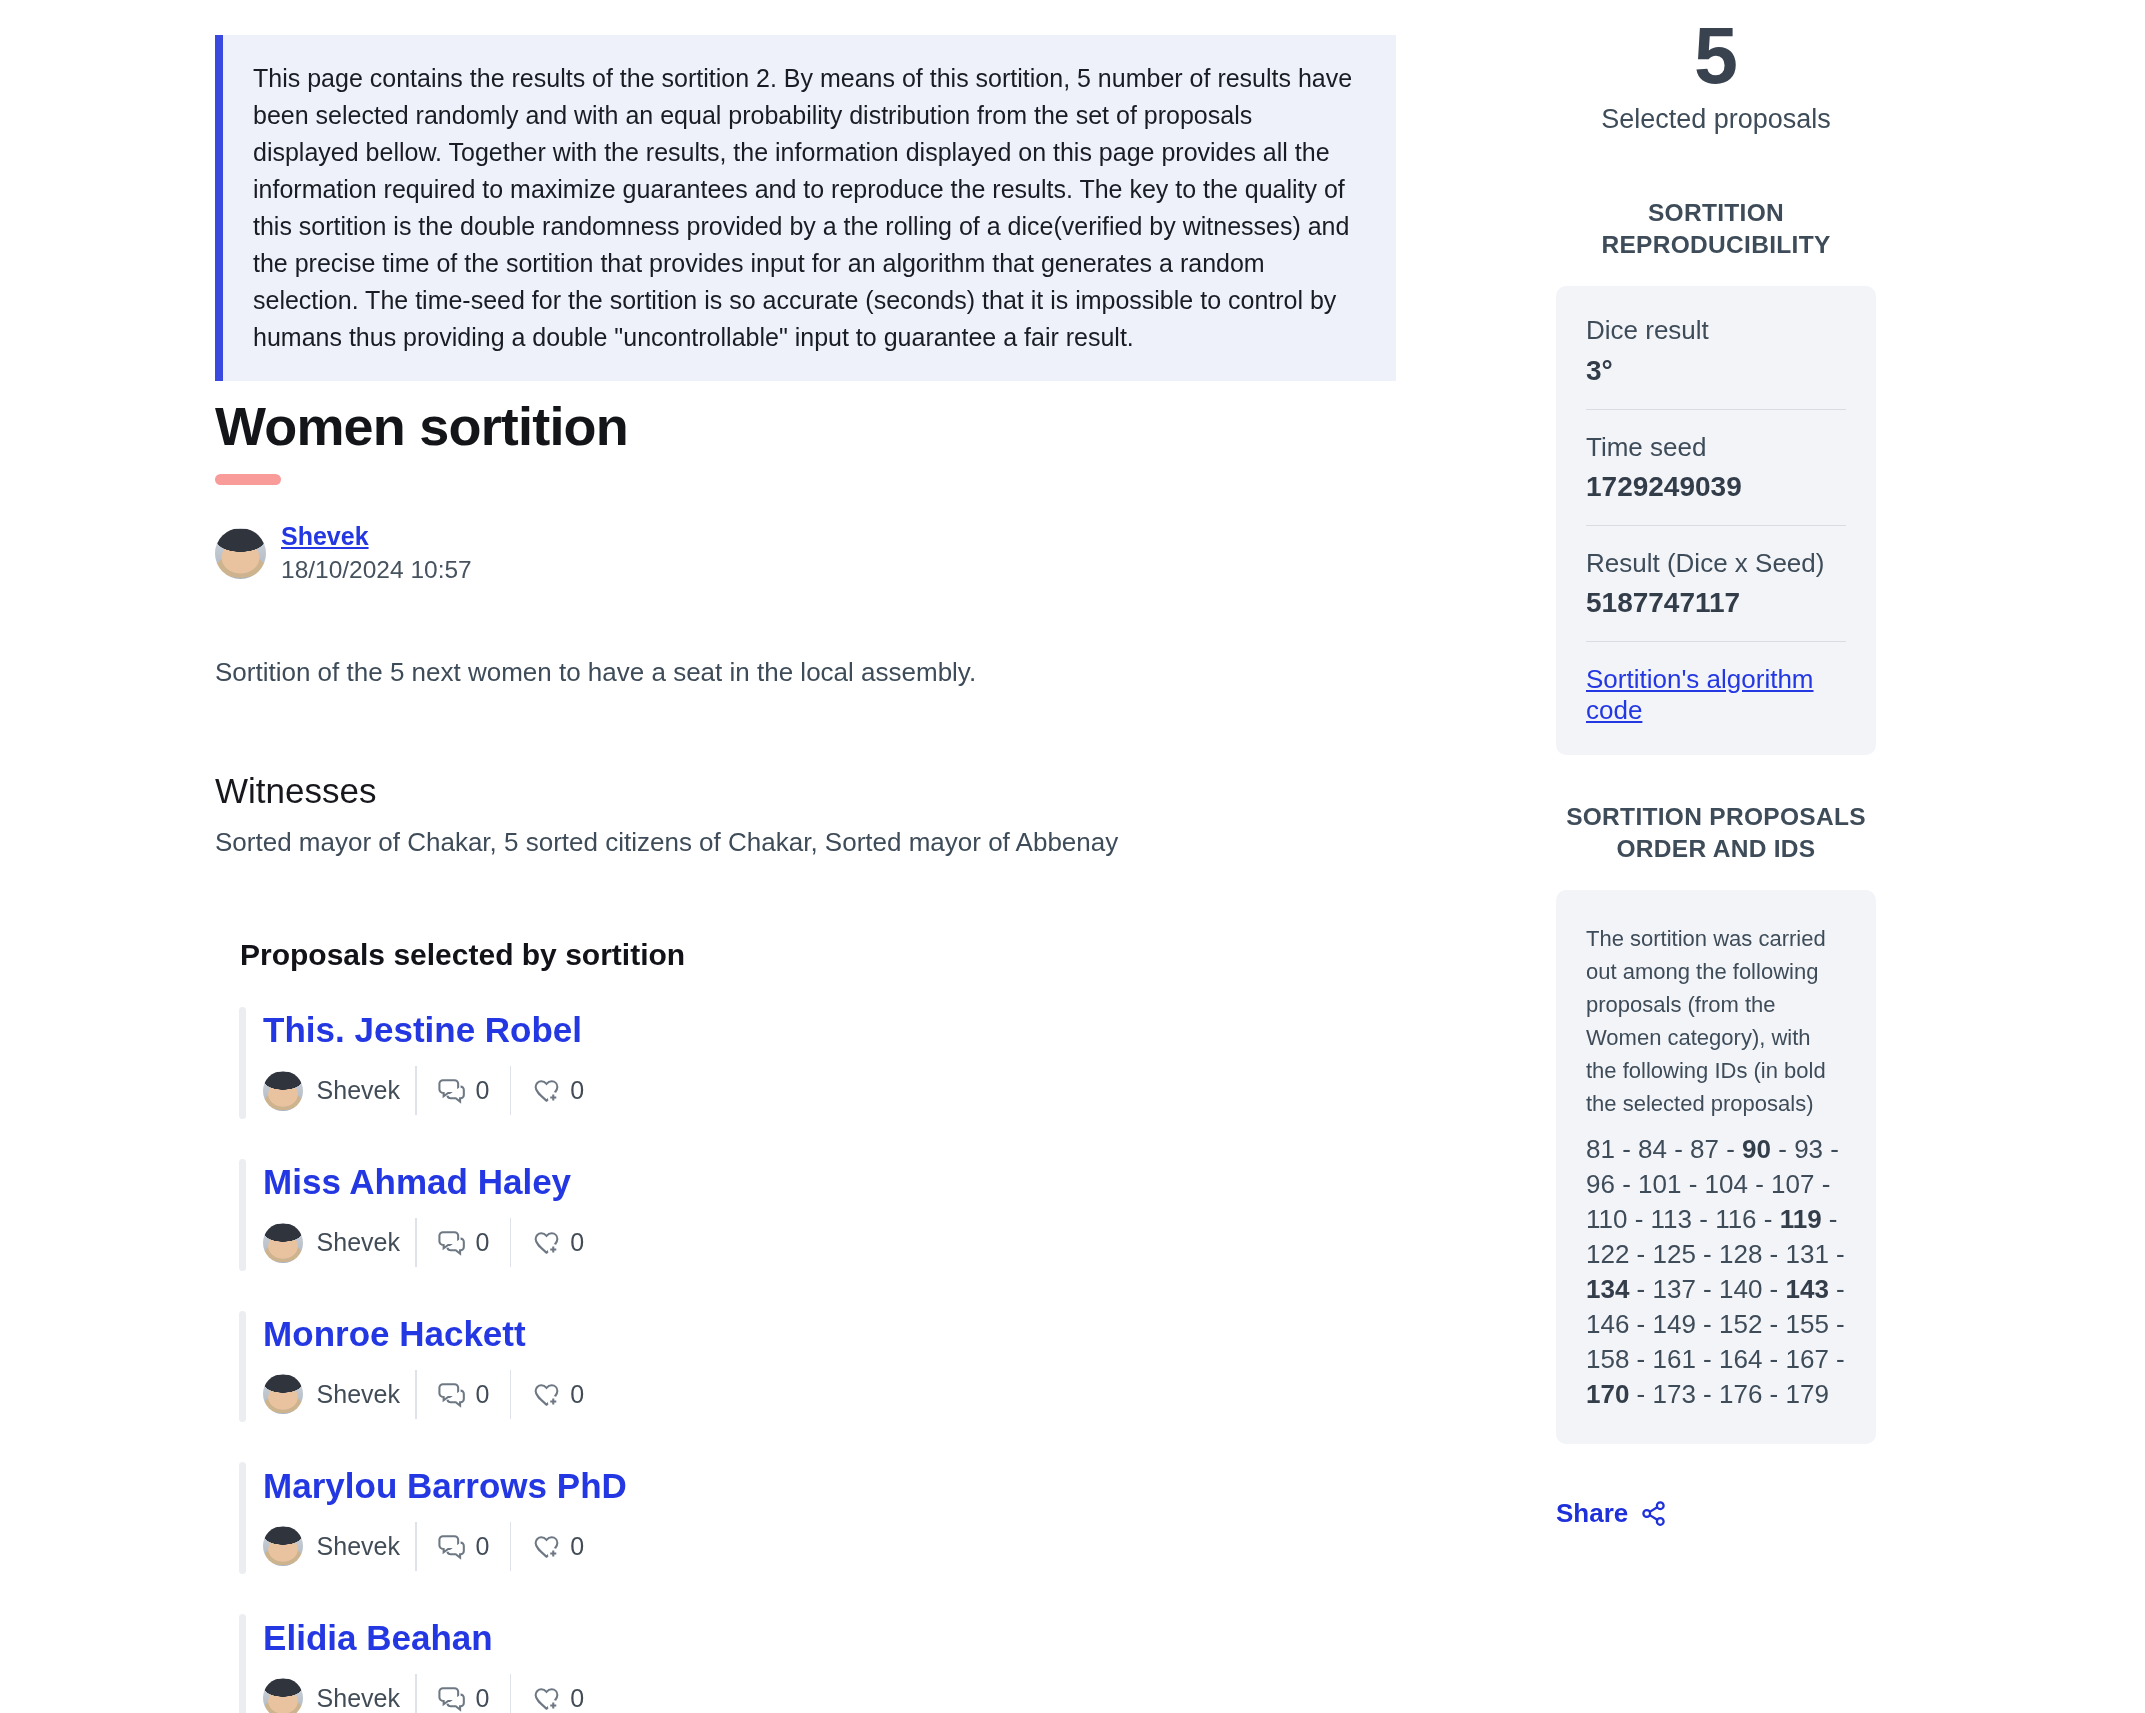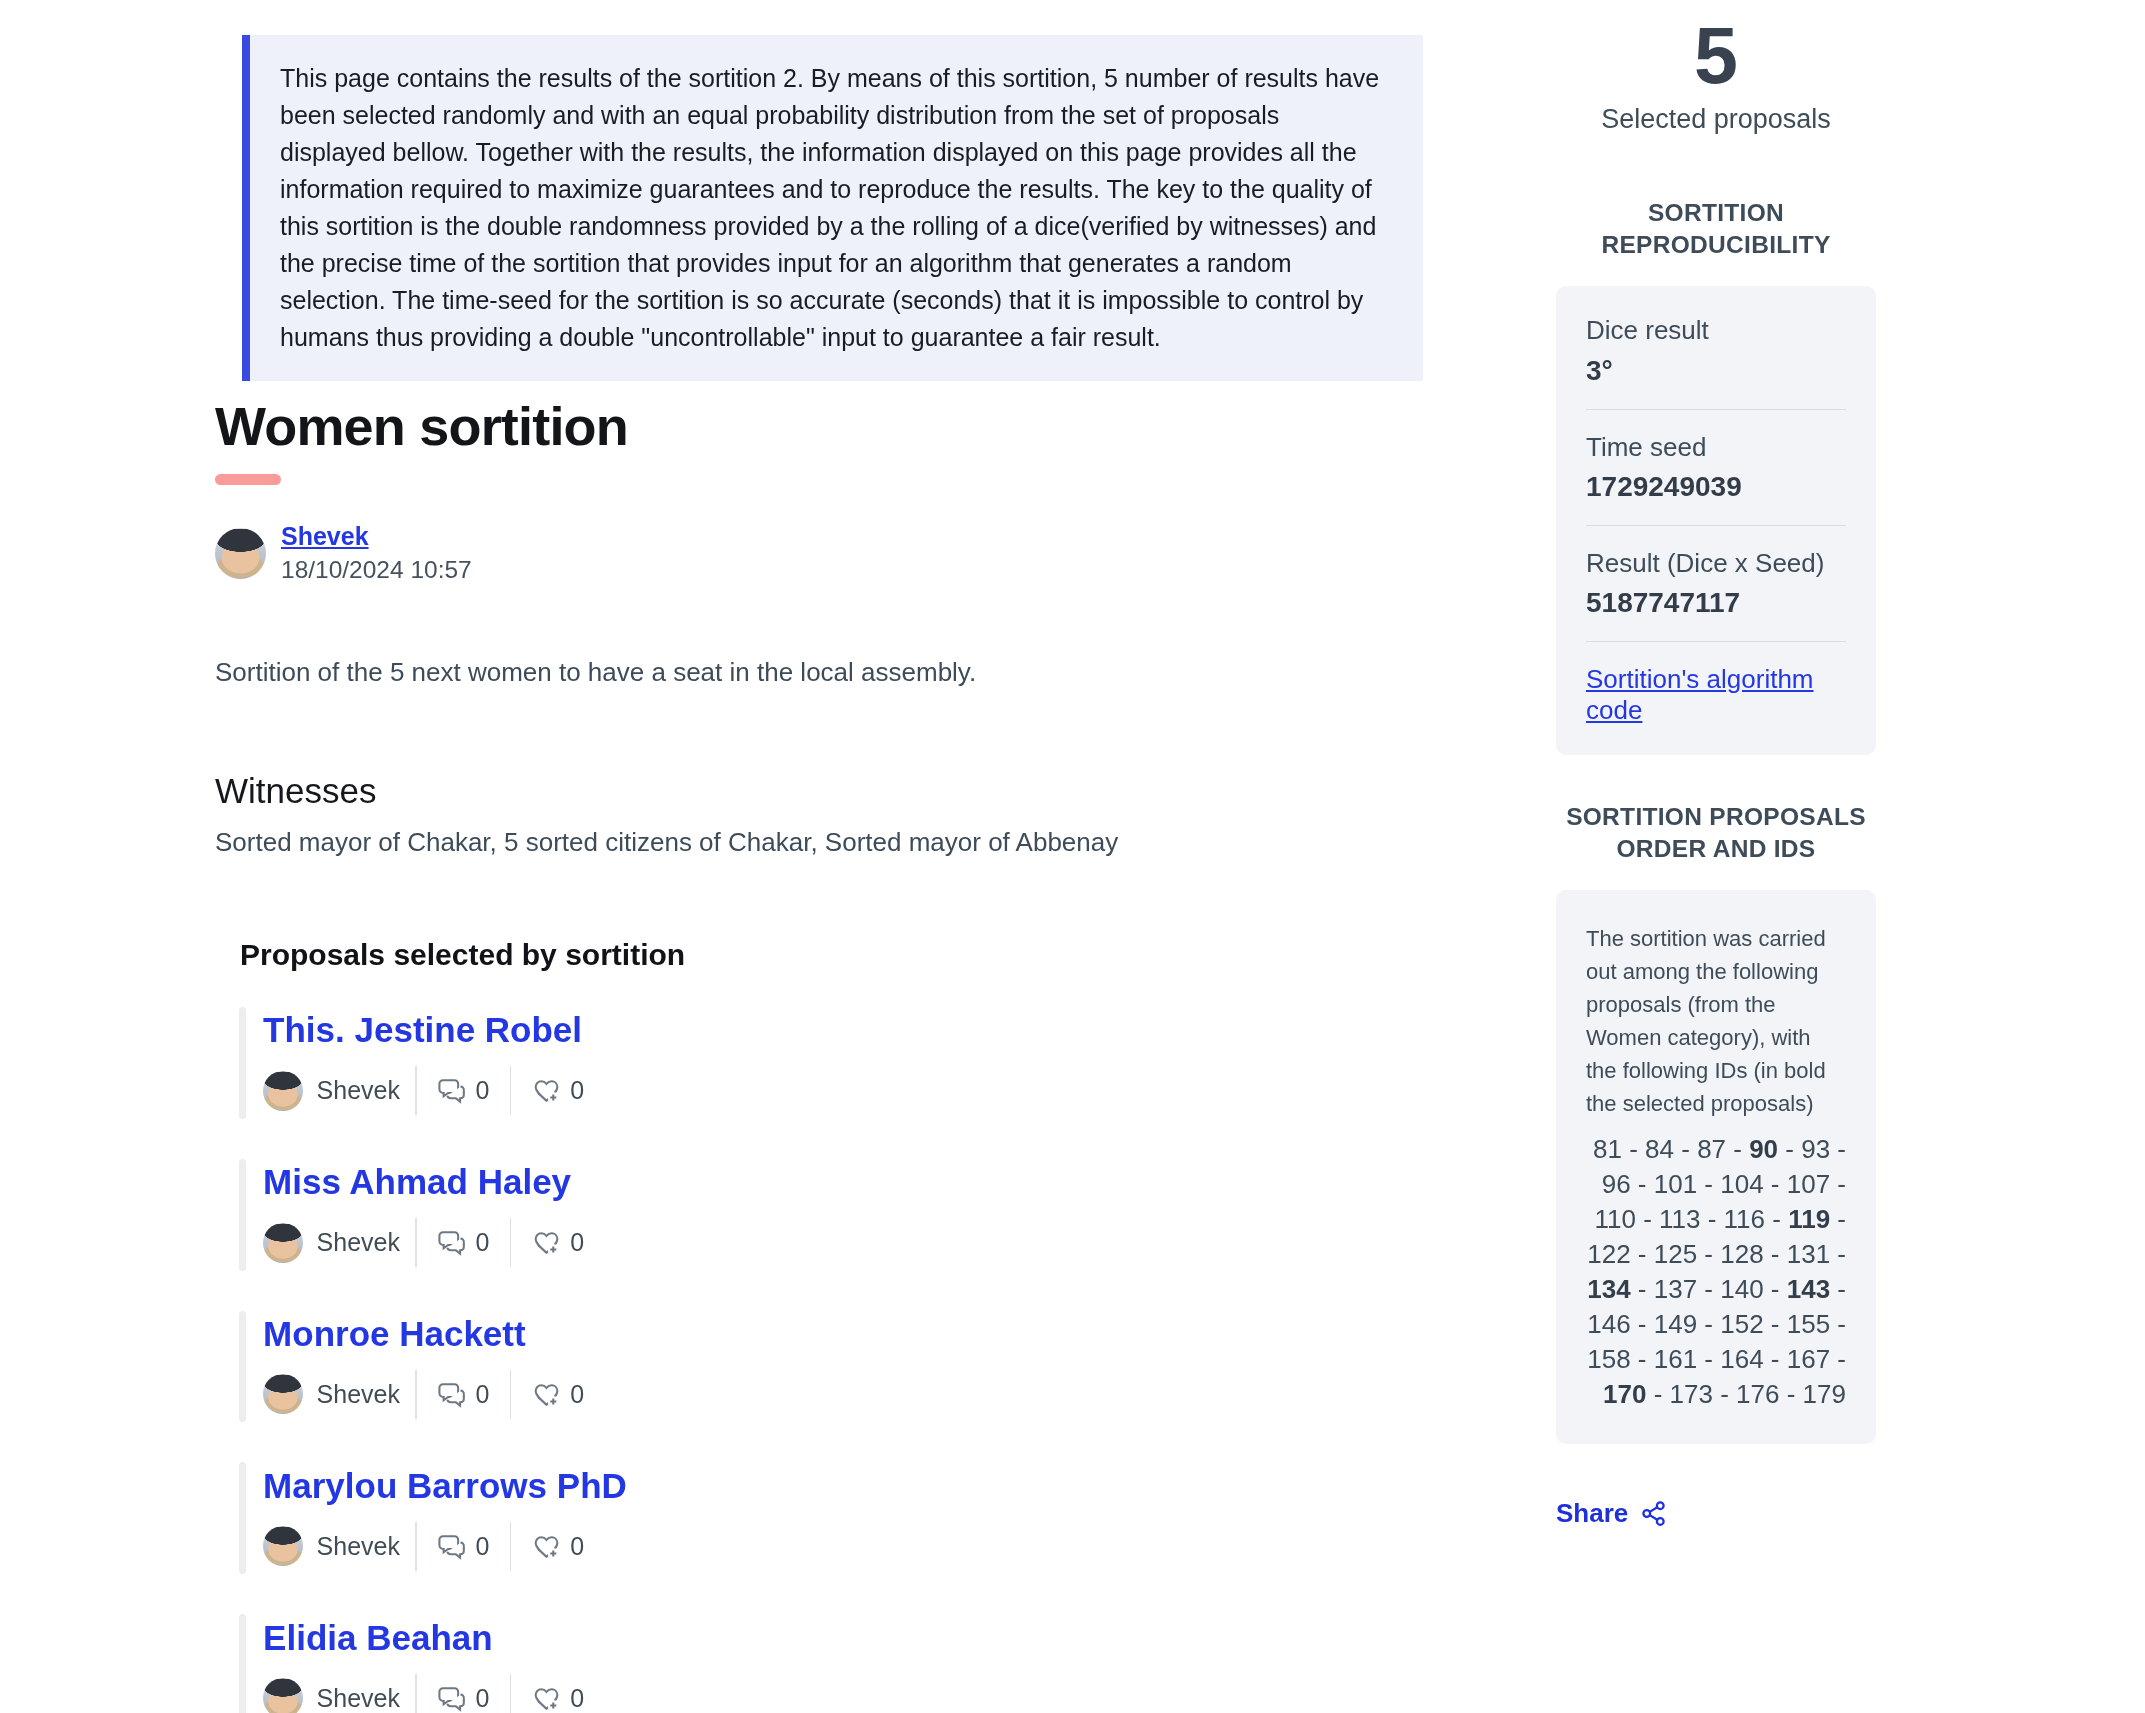--- a/index.html
+++ b/index.html
@@ -3,21 +3,21 @@
 <meta charset="utf-8">
 <style>
   html,body{margin:0;padding:0;background:#fff;}
   body{font-family:"Liberation Sans",sans-serif;color:#3e4c59;-webkit-font-smoothing:antialiased;}
   .page{position:relative;width:2145px;height:1714px;background:#fff;overflow:hidden;}
 
   
   .main-col{position:absolute;left:215px;top:35px;width:1181px;}
 
   .callout{box-sizing:border-box;width:1181px;background:#eef0fa;border-left:8.4px solid #3a49e0;
-           padding:25px 34px 25px 30px;margin-left:27px;}
+           padding:25px 34px 25px 30px;}
   .callout p{margin:0;font-size:25px;line-height:37px;color:#1a1c23;}
 
   h1.title{margin:17px 0 0;font-size:54px;line-height:57px;font-weight:bold;color:#141519;letter-spacing:-0.8px;}
   .title-rule{margin-top:18.6px;width:66px;height:11px;border-radius:5.9px;background:#f99b99;}
 
   .author{margin-top:37px;display:flex;align-items:center;gap:15px;}
   .avatar{border-radius:50%;display:inline-block;flex:none;
     background:
       radial-gradient(closest-side at 50% 24%, #30343d 93%, rgba(48,52,61,0) 96%),
       radial-gradient(closest-side at 50% 58%, #e9c3a0 72%, rgba(233,195,160,0) 76%),
@@ -56,21 +56,21 @@
   h3.order-heading{margin-top:46px;}
 
   .side-box{box-sizing:border-box;margin-top:25px;width:320px;background:#f2f4f8;border-radius:10px;padding:29px 30px;}
   .row-label{font-size:26px;color:#3e4c59;}
   .row-value{margin-top:8.4px;font-size:28px;font-weight:bold;color:#323d49;}
   .hdiv{height:0.8px;background:#d9dde3;margin:22px 0;}
   .algo-link{display:inline-block;font-size:26px;color:#2337e2;text-decoration:underline;cursor:pointer;}
 
   .ids-box{padding:32px 30px;}
   .order-intro{margin:0;font-size:22px;line-height:33px;color:#3e4c59;}
-  .ids{margin:11.8px 0 0;font-size:26px;line-height:35px;color:#3e4c59;text-align:right;}
+  .ids{margin:11.8px 0 0;font-size:26px;line-height:35px;color:#3e4c59;}
   .ids .sel{font-weight:bold;color:#333e4a;}
 
   .share{margin-top:54px;display:inline-flex;align-items:center;gap:11.8px;cursor:pointer;text-decoration:none;}
   .share span{font-size:26px;font-weight:bold;color:#1d30da;}
   .share-ic{width:27px;height:27px;color:#1d30da;}
 </style>
 </head>
 <body>
 
 <div class="page">

